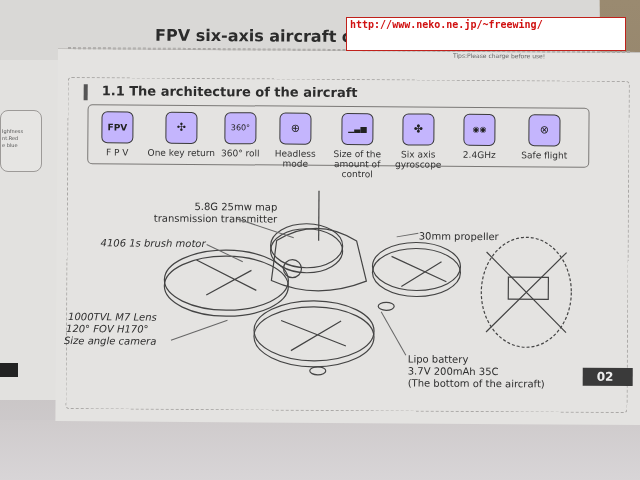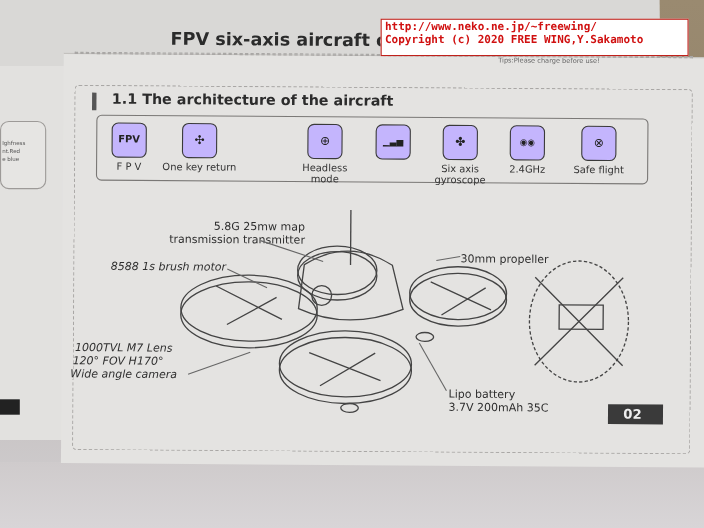--- a/index.html
+++ b/index.html
@@ -71,26 +71,31 @@
 
     <div class="feature-box" style="left:30px;top:55px;">
       <div class="feat" style="left:6px;top:6px;width:46px;">
         <div class="ic" style="font-weight:bold;font-size:9px;">FPV</div>
         <div>F P V</div>
       </div>
       <div class="feat" style="left:54px;top:6px;width:78px;">
         <div class="ic">✣</div>
         <div>One key return</div>
       </div>
+      <div class="feat" style="left:122px;top:6px;width:60px;">
+        <div class="ic" style="font-size:8px;">360°</div>
+        <div>360° roll</div>
+      </div>
       <div class="feat" style="left:182px;top:6px;width:50px;">
         <div class="ic">⊕</div>
         <div>Headless mode</div>
       </div>
       <div class="feat" style="left:236px;top:6px;width:66px;">
         <div class="ic" style="font-size:8px;">▁▃▅</div>
+        <div>Size of the amount of control</div>
       </div>
       <div class="feat" style="left:302px;top:6px;width:56px;">
         <div class="ic">✤</div>
         <div>Six axis gyroscope</div>
       </div>
       <div class="feat" style="left:366px;top:6px;width:50px;">
         <div class="ic" style="font-size:8px;">◉◉</div>
         <div>2.4GHz</div>
       </div>
       <div class="feat" style="left:426px;top:6px;width:60px;">
@@ -122,35 +127,35 @@
           <rect x="452" y="105" width="40" height="22"></rect>
           <path d="M430 80 L510 160 M510 80 L430 160"></path>
         </g>
       </svg>
     </div>
 
     <div class="label" style="left:97px;top:151px;white-space:pre-line;">5.8G 25mw map
 transmission transmitter</div>
     <div class="leader" style="left:180px;top:168px;width:60px;transform:rotate(18deg);"></div>
 
-    <div class="label it" style="left:44px;top:188px;">8588 1s brush motor</div>
+    <div class="label it" style="left:44px;top:188px;">4106 1s brush motor</div>
     <div class="leader" style="left:150px;top:194px;width:40px;transform:rotate(25deg);"></div>
 
     <div class="label" style="left:362px;top:179px;">30mm propeller</div>
     <div class="leader" style="left:340px;top:185px;width:22px;transform:rotate(-10deg);"></div>
 
     <div class="label it" style="left:12px;top:262px;">1000TVL M7 Lens</div>
     <div class="label it" style="left:10px;top:274px;">120° FOV H170°</div>
-    <div class="label it" style="left:8px;top:286px;">Wide angle camera</div>
+    <div class="label it" style="left:8px;top:286px;">Size angle camera</div>
     <div class="leader" style="left:115px;top:290px;width:60px;transform:rotate(-20deg);"></div>
 
     <div class="label" style="left:352px;top:302px;">Lipo battery</div>
     <div class="label" style="left:352px;top:314px;">3.7V 200mAh 35C</div>
+    <div class="label" style="left:352px;top:326px;">(The bottom of the aircraft)</div>
     <div class="leader" style="left:325px;top:260px;width:50px;transform:rotate(60deg);"></div>
 
-    <div class="pagenum" style="left:497px;top:315px;">02</div>
+    <div class="pagenum" style="left:527px;top:315px;">02</div>
   </div>
 
   <div class="watermark">
     <div>http://www.neko.ne.jp/~freewing/</div>
-    <div>Copyright (c) 2020 FREE WING,Y.Sakamoto</div>
   </div>
 </div>
 
 </body></html>

